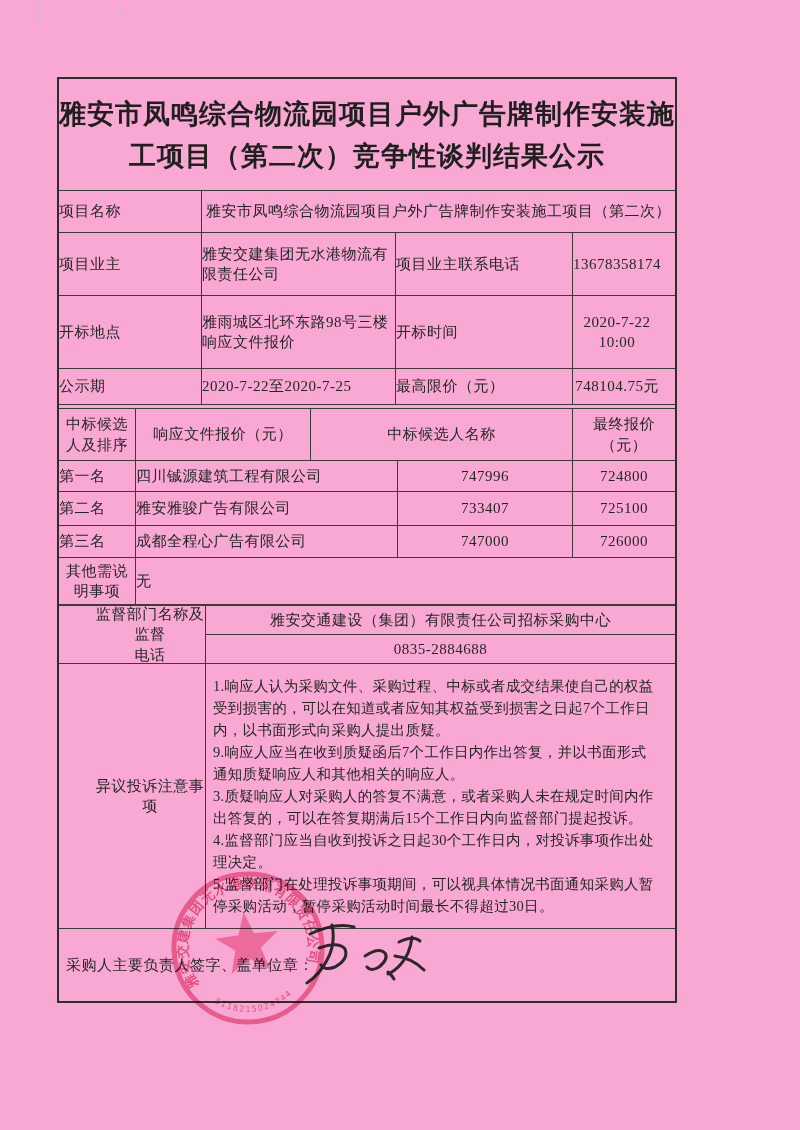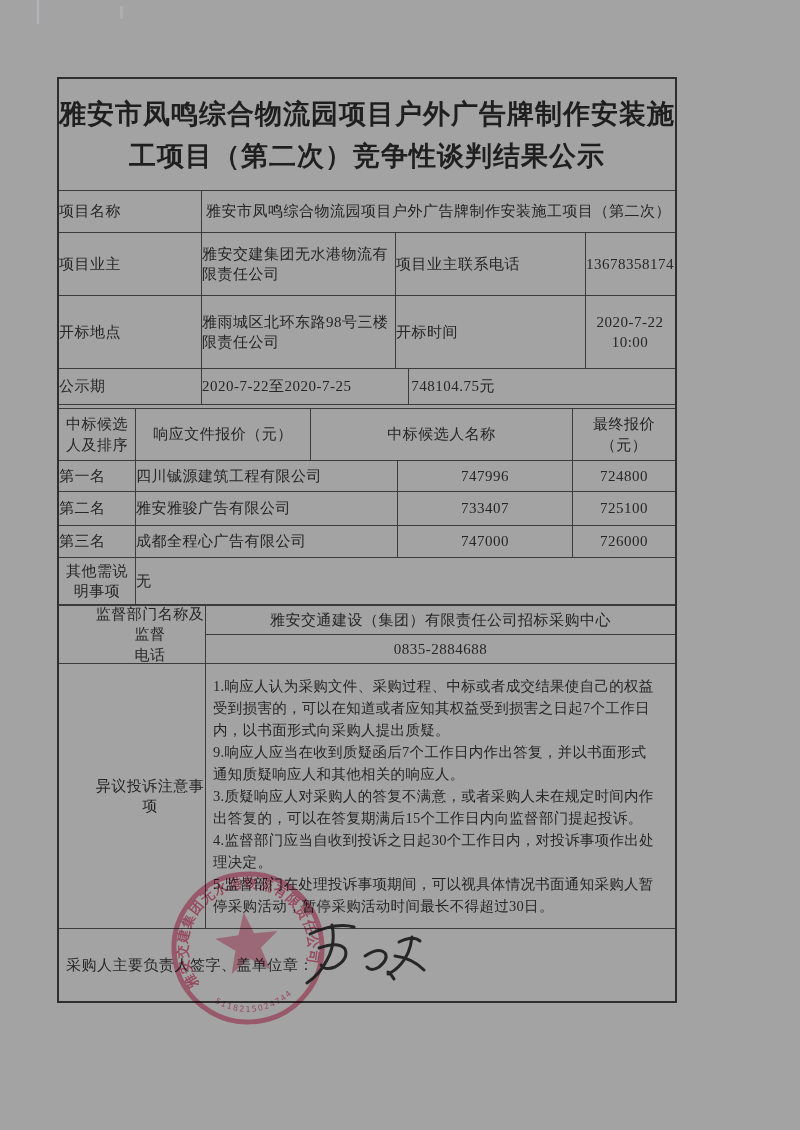--- a/index.html
+++ b/index.html
@@ -4,21 +4,21 @@
 <style>
   html,body{margin:0;padding:0;}
   body{
     width:800px;height:1130px;
     background:#ffffff;
     font-family:"Liberation Serif","DejaVu Serif",serif;
     color:#262626;
     position:relative;
     overflow:hidden;
   }
-  .page{position:absolute;inset:0;background:#a3a3a3;}
+  .page{position:absolute;inset:0;background:#f9a8d4;}
   .mark{position:absolute;background:#c3c3ca;opacity:.55;}
   .mark-1{left:37px;top:0;width:2px;height:24px;}
   .mark-2{left:120px;top:6px;width:3px;height:13px;opacity:.35;}
 
   .doc{
     position:absolute;left:57px;top:77px;width:620px;height:926px;
     border:2px solid #2e2e2e;
     box-sizing:border-box;
     background:transparent;
   }
@@ -53,21 +53,21 @@
   .row-c3{height:32px;}
   .row-other{height:47px;}
   .row-super{height:59px;border-top-width:2px;}
   .row-complaint{height:265px;}
   .row-sign{height:73px;}
 
   
   .w-label{width:142px;}
   .w-v2{width:194px;}
   .w-v3{width:177px;}
-  .w-v4{width:89px;margin-left:13px;}
+  .w-v4{width:89px;}
   .w-rank{width:76px;}
   .w-cname{width:262px;}
   .w-bid{width:175px;}
   .w-final{width:103px;}
   .w-wide-label{width:146px;padding-left:36px;}
   .w-rest-other{width:540px;}
   .w-rest{width:470px;}
   .w-full{width:616px;}
 
   .sub-rows{display:flex;flex-direction:column;width:100%;height:100%;}
@@ -121,29 +121,30 @@
       <div class="cell left w-label">项目业主</div>
       <div class="cell bl left pre w-v2">雅安交建集团无水港物流有
 限责任公司</div>
       <div class="cell bl left w-v3">项目业主联系电话</div>
       <div class="cell bl center w-v4">13678358174</div>
     </div>
 
     <div class="trow row-place">
       <div class="cell left w-label">开标地点</div>
       <div class="cell bl left pre w-v2">雅雨城区北环东路98号三楼
-限责任公司</div>
+响应文件报价</div>
       <div class="cell bl left w-v3">开标时间</div>
       <div class="cell bl center pre w-v4">2020-7-22
 10:00</div>
     </div>
 
     <div class="trow row-period">
       <div class="cell left w-label">公示期</div>
       <div class="cell bl left w-v2">2020-7-22至2020-7-25</div>
+      <div class="cell bl left w-v3">最高限价（元）</div>
       <div class="cell bl center w-v4">748104.75元</div>
     </div>
 
     <div class="trow divider"></div>
 
     <div class="trow row-chead">
       <div class="cell center pre w-rank">中标候选
 人及排序</div>
       <div class="cell bl center w-bid">响应文件报价（元）</div>
       <div class="cell bl center w-cname">中标候选人名称</div>

